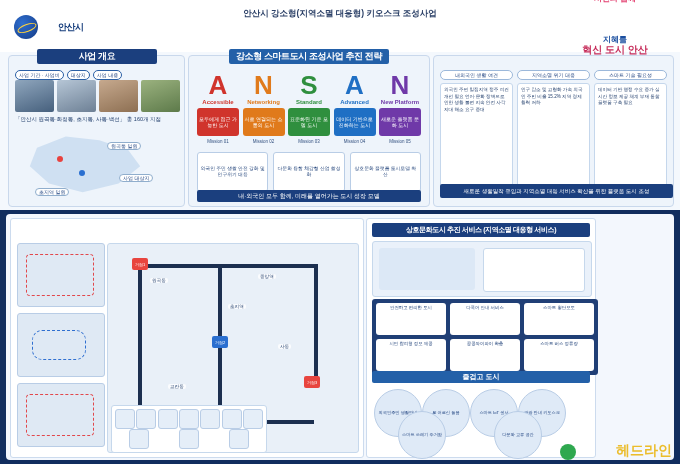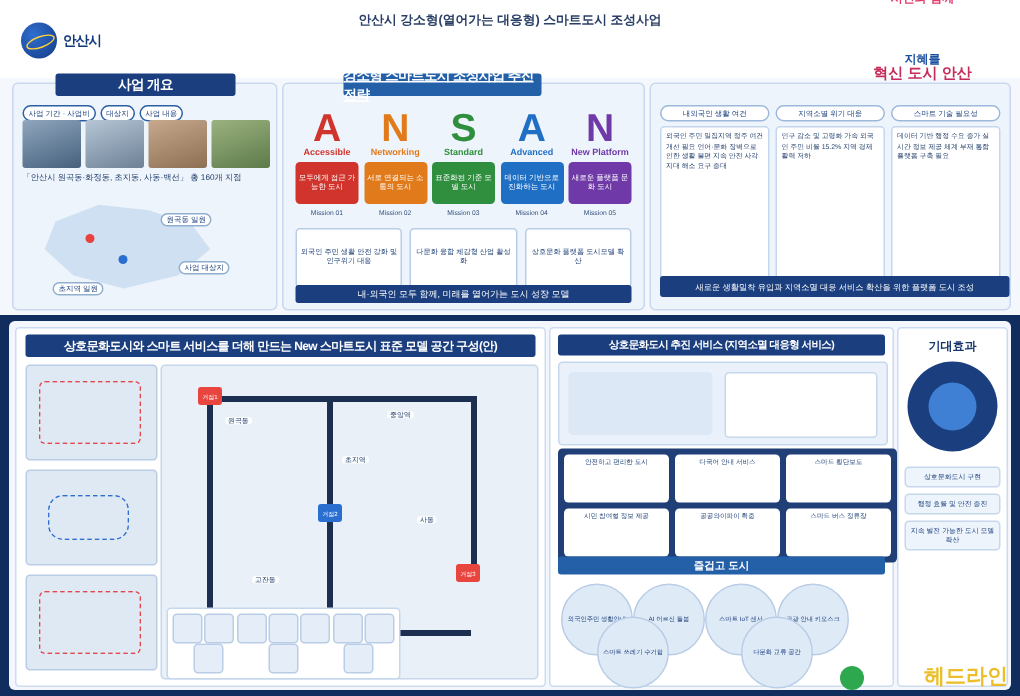--- a/index.html
+++ b/index.html
@@ -6,21 +6,21 @@
   body{
     width:680px;height:464px;overflow:hidden;
     font-family:"Liberation Sans", sans-serif;
     background:#ffffff;
     color:#1b2a4a;
   }
   .page{position:relative;width:680px;height:464px;background:#f4f8fd;}
 
   
   .header{position:absolute;left:0;top:0;width:680px;height:52px;background:#ffffff;}
-  .logo{position:absolute;left:14px;top:14px;width:86px;height:26px;display:flex;align-items:center;gap:4px;}
+  .logo{position:absolute;left:14px;top:14px;width:86px;height:26px;display:flex;align-items:center;gap:20px;}
   .logo-mark{width:24px;height:24px;border-radius:50%;background:radial-gradient(circle at 35% 35%,#2f6fd0,#143a84);position:relative;}
   .logo-mark:after{content:"";position:absolute;left:3px;top:9px;width:18px;height:6px;border-radius:50%;border:1.5px solid #ffd23b;transform:rotate(-20deg);}
   .logo-text{font-size:9px;color:#123a7a;font-weight:bold;letter-spacing:-0.5px;}
   .head-sub{position:absolute;left:0;top:8px;width:680px;text-align:center;font-size:8.5px;color:#2a3f66;font-weight:bold;}
   .head-title{position:absolute;left:0;top:20px;width:680px;text-align:center;font-size:17px;color:#0f2d6b;font-weight:bold;letter-spacing:-0.6px;}
   .head-badge{position:absolute;right:10px;top:9px;width:110px;height:32px;display:flex;flex-direction:column;justify-content:center;align-items:center;line-height:1.15;}
   .head-badge .b1{font-size:8px;color:#e23c6d;font-weight:bold;}
   .head-badge .b2{font-size:8px;color:#1b4fa0;font-weight:bold;margin-top:32px;}
   .head-badge .b3{font-size:10px;color:#c62c5a;font-weight:bold;}
 
@@ -49,21 +49,21 @@
   .map-dot{position:absolute;width:6px;height:6px;border-radius:50%;background:#e8423f;}
   .map-dot.d1{left:46px;top:26px;}
   .map-dot.d2{left:68px;top:40px;background:#2a6fd0;}
   .map-tag{position:absolute;font-size:5px;background:#ffffff;border:1px solid #90aecd;border-radius:6px;padding:0 3px;color:#1b3f7e;}
   .map-tag.t1{left:96px;top:12px;}
   .map-tag.t2{left:108px;top:44px;}
   .map-tag.t3{left:24px;top:58px;}
 
   
   #strategy{left:188px;top:55px;width:240px;height:150px;background:#eef4fb;}
-  #strategy .sec-title{left:40px;top:-7px;width:132px;text-decoration:underline;}
+  #strategy .sec-title{left:40px;top:-7px;width:160px;}
   .ansan-row{position:absolute;left:8px;top:16px;width:224px;display:flex;justify-content:space-between;}
   .an-letter{font-size:26px;font-weight:bold;line-height:1;}
   .an-word{font-size:6px;font-weight:bold;margin-top:1px;}
   .an-col{width:42px;text-align:center;}
   .an-box{margin-top:3px;height:26px;border-radius:3px;color:#fff;font-size:5px;line-height:1.25;
     display:flex;align-items:center;justify-content:center;padding:1px;text-align:center;}
   .an-mission{margin-top:3px;font-size:4.5px;color:#33507f;}
   .mis-row{position:absolute;left:8px;top:96px;width:224px;display:flex;gap:5px;}
   .mis-card{flex:1;height:34px;background:#ffffff;border:1px solid #b9cde6;border-radius:3px;
     font-size:4.8px;color:#1d3f77;display:flex;align-items:center;justify-content:center;text-align:center;line-height:1.3;padding:2px;}
@@ -137,21 +137,21 @@
 </head>
 <body>
 
 <div class="page">
 
   <div class="header">
     <div class="logo">
       <div class="logo-mark"></div>
       <div class="logo-text">안산시</div>
     </div>
-    <div class="head-sub">안산시 강소형(열어가는 대응형) 스마트도시 조성사업</div>
+    <div class="head-sub">안산시 강소형(지역소멸 대응형) 키오스크 조성사업</div>
     <div class="head-badge">
       <div class="b1">시민과 함께</div>
       <div class="b2">지혜를</div>
       <div class="b3">혁신 도시 안산</div>
     </div>
   </div>
 
   <div class="panel" id="overview">
     <div class="sec-title">사업 개요</div>
     <div class="ov-chips">
@@ -245,21 +245,20 @@
 통합 플랫폼 구축 필요</div>
       </div>
     </div>
     <div class="need-foot">새로운 생활밀착 유입과 지역소멸 대응 서비스 확산을 위한 플랫폼 도시 조성</div>
   </div>
 
   <div class="band">
     <div class="band-inner">
 
       <div id="platform">
-        <div class="pl-title">상호문화도시와 스마트 서비스를 더해 만드는 New 스마트도시 표준 모델 공간 구성(안)</div>
         <div class="thumbs">
           <div class="thumb">
               <div class="roadA"></div>
             </div>
           <div class="thumb">
               <div class="roadB"></div>
             </div>
           <div class="thumb">
               <div class="roadA"></div>
             </div>
@@ -322,28 +321,19 @@
 센서</div>
           <div class="bub" style="left:146px;top:2px;">관광 안내
 키오스크</div>
           <div class="bub" style="left:26px;top:24px;">스마트 쓰레기
 수거함</div>
           <div class="bub" style="left:122px;top:24px;">다문화 교류
 공간</div>
         </div>
       </div>
 
-      <div id="effects">
-        <div class="ef-title">기대효과</div>
-        <div class="ef-circle"></div>
-        <div class="ef-list">
-          <div class="ef-item">상호문화도시 구현</div>
-          <div class="ef-item">행정 효율 및 안전 증진</div>
-          <div class="ef-item">지속 발전 가능한 도시 모델 확산</div>
-        </div>
-      </div>
 
     </div>
     <div class="wm-mark"></div>
     <div class="watermark">헤드라인</div>
   </div>
 
 </div>
 
 </body></html>

